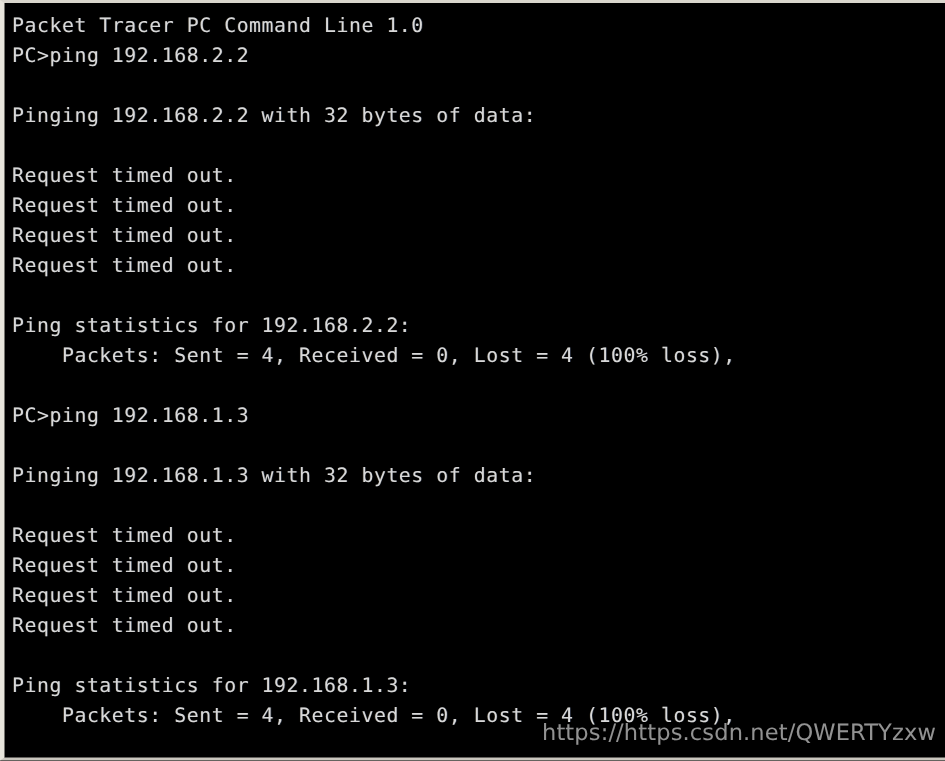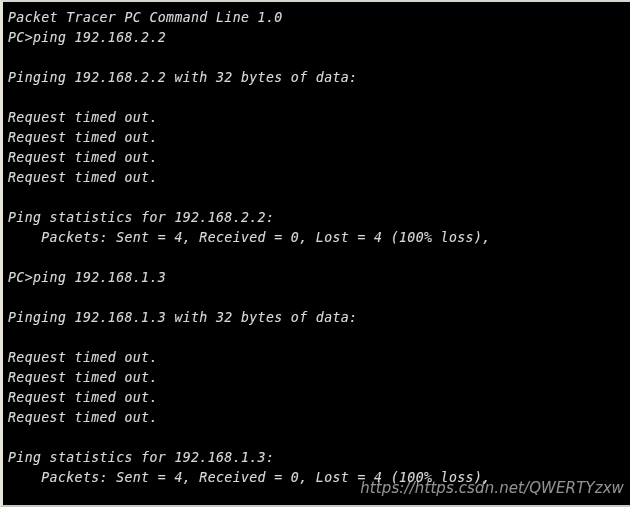--- a/index.html
+++ b/index.html
@@ -18,21 +18,20 @@
   #terminal-window {
     position: relative;
     width: 630px;
     height: 507px;
     box-sizing: border-box;
     background: #000000;
     border-top: 2px solid #d9d6cd;
     border-left: 3px solid #e8e5dc;
     border-bottom: 2px solid #c9c6bd;
     overflow: hidden;
-    font-style: italic;
   }
 
   #terminal-output {
     position: absolute;
     left: 5px;
     top: 6px;
     right: 0;
     bottom: 0;
     margin: 0;
     padding: 0;

